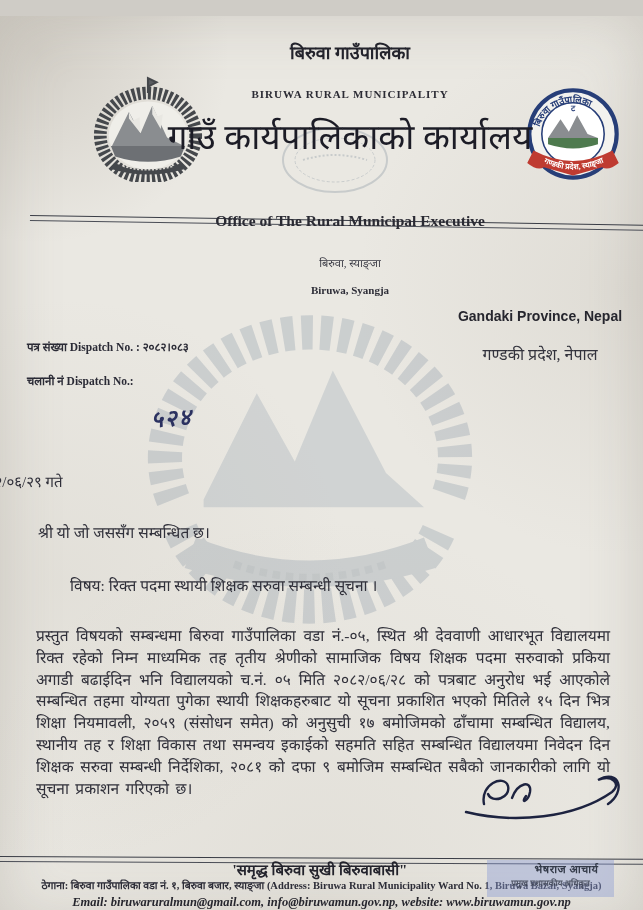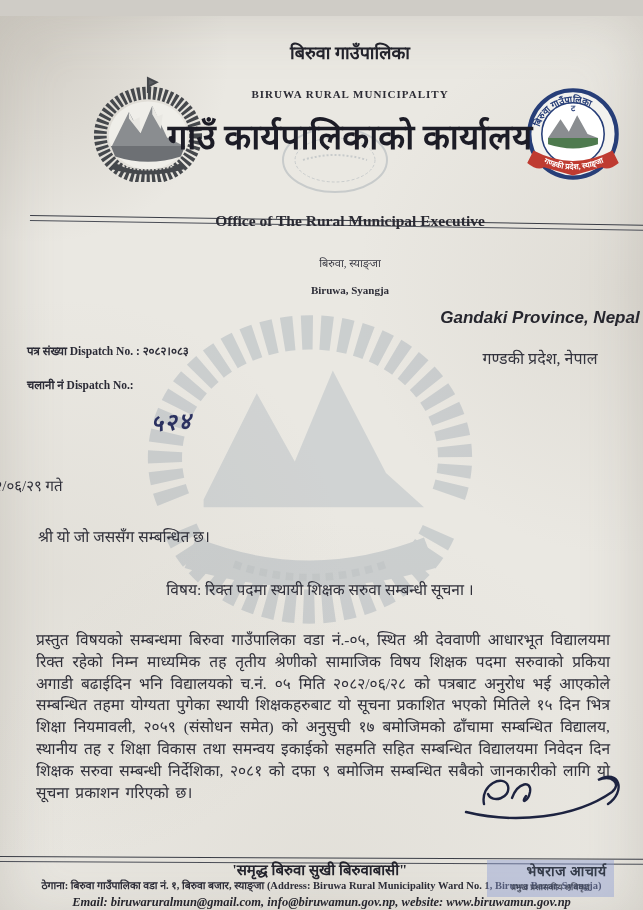--- a/index.html
+++ b/index.html
@@ -16,45 +16,45 @@
     font-family:"Liberation Serif","DejaVu Serif",serif;
     color:#30303a;
   }
   .abs{position:absolute;}
   .center{text-align:center;}
   .dev{font-family:"Liberation Serif","DejaVu Sans",serif;}
 
   
   .muni-np{left:150px;width:400px;top:24px;font-size:18px;font-weight:bold;color:#23232c;}
   .muni-en{left:150px;width:400px;top:48px;font-size:11px;font-weight:bold;letter-spacing:1px;color:#2c2c35;text-align:center;}
-  .office-np{left:120px;width:460px;top:60px;font-size:35px;font-weight:bold;color:#1c1c26;}
+  .office-np{left:120px;width:460px;top:60px;font-size:35px;font-weight:normal;color:#1c1c26;}
   .office-en{left:150px;width:400px;top:113px;font-size:15.5px;font-weight:bold;color:#2a2a33;}
   .place-np{left:150px;width:400px;top:138px;font-size:11px;color:#3a3a44;}
   .place-en{left:150px;width:400px;top:152px;font-size:11px;font-weight:bold;color:#2e2e38;}
-  .province-en{left:440px;width:200px;top:164px;font-size:17px;font-weight:bold;color:#26262e;font-family:"Liberation Sans","DejaVu Sans",sans-serif;font-style:italic;}
+  .province-en{left:440px;width:200px;top:164px;font-size:14px;font-weight:bold;color:#26262e;font-family:"Liberation Sans","DejaVu Sans",sans-serif;}
   .province-np{left:440px;width:200px;top:183px;font-size:16px;font-weight:normal;color:#33333d;}
   .ref-line{left:27px;top:157px;font-size:11.5px;font-weight:bold;color:#2b2b36;}
   .dispatch-line{left:27px;top:176px;font-size:11.5px;font-weight:bold;color:#2b2b36;}
   .dispatch-hand{left:150px;top:168px;font-size:23px;color:#2b3160;transform:rotate(-4deg);font-style:italic;font-weight:bold;letter-spacing:2px;}
 
   .rule2{height:4px;border-top:1.7px solid #3a3d46;border-bottom:1.3px solid #4a4d56;}
   .rule-top{left:30px;right:-10px;top:199px;transform:rotate(0.9deg);transform-origin:left center;}
   .rule-bottom{left:-4px;right:-4px;top:840px;transform:rotate(0.25deg);transform-origin:left center;}
 
   
   .date-line{right:58px;top:227px;font-size:15px;}
   .addressee{left:38px;top:257px;font-size:15.5px;}
-  .subject{left:70px;width:500px;top:288px;font-size:15.5px;text-align:center;}
+  .subject{left:70px;width:500px;top:288px;font-size:15.5px;}
   .body-par{left:36px;width:574px;top:317px;font-size:15.5px;line-height:21.8px;text-align:justify;word-spacing:2.5px;}
 
   
   .signature{left:460px;top:752px;width:170px;height:52px;}
   .stamp{left:487px;top:844px;width:127px;height:36px;background:rgba(138,156,212,.42);
          text-align:center;z-index:5;padding-top:1px;}
-  .stamp-name{font-size:14px;font-weight:bold;color:#343b49;letter-spacing:.5px;padding-left:32px;}
+  .stamp-name{font-size:11px;font-weight:bold;color:#343b49;letter-spacing:.5px;padding-left:32px;}
   .stamp-title{font-size:8.5px;color:#3c4252;filter:blur(.5px);opacity:.85;margin-top:1px;font-weight:bold;}
 
   
   .motto{left:120px;width:400px;top:843px;font-size:15px;font-weight:bold;color:#23232c;z-index:4;}
   .address{left:10px;width:623px;top:862px;font-size:10.5px;font-weight:bold;color:#2d2d38;}
   .email-line{left:10px;width:623px;top:879px;font-size:12.5px;font-weight:bold;color:#26262e;font-style:italic;}
 
   
   .emblem-left{left:92px;top:60px;width:112px;height:106px;}
   .seal-right{left:520px;top:68px;width:106px;height:104px;}

